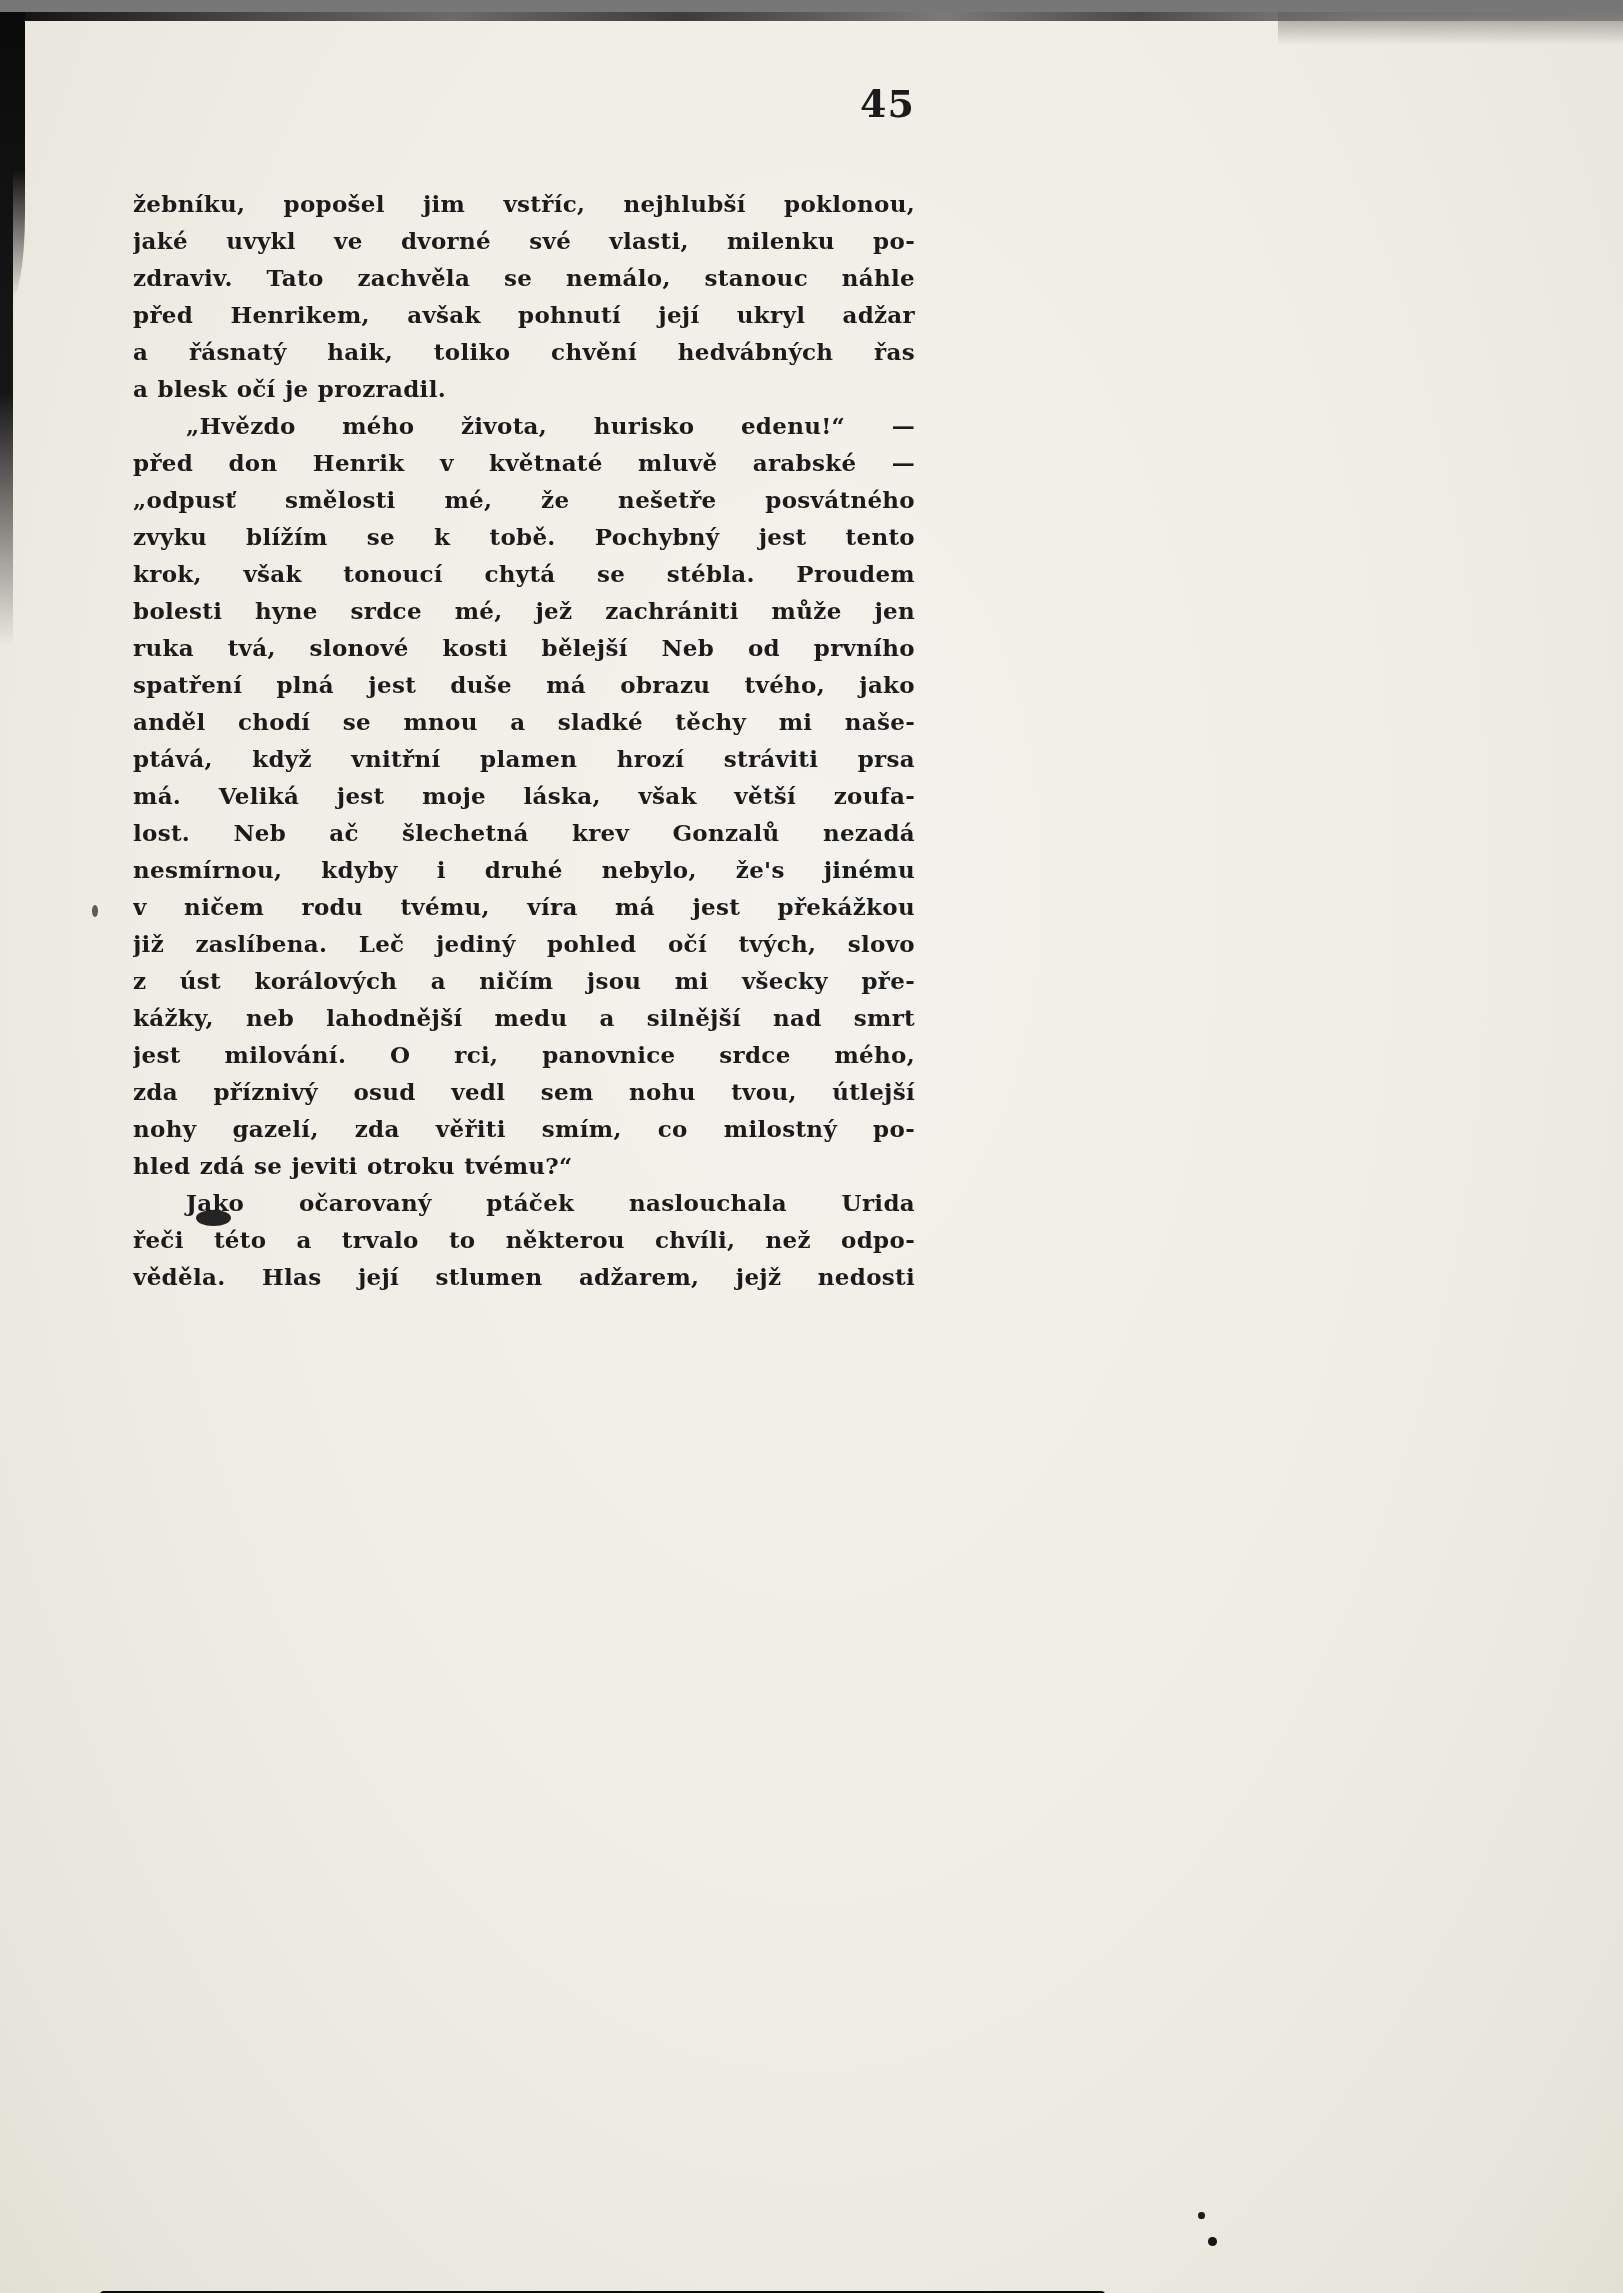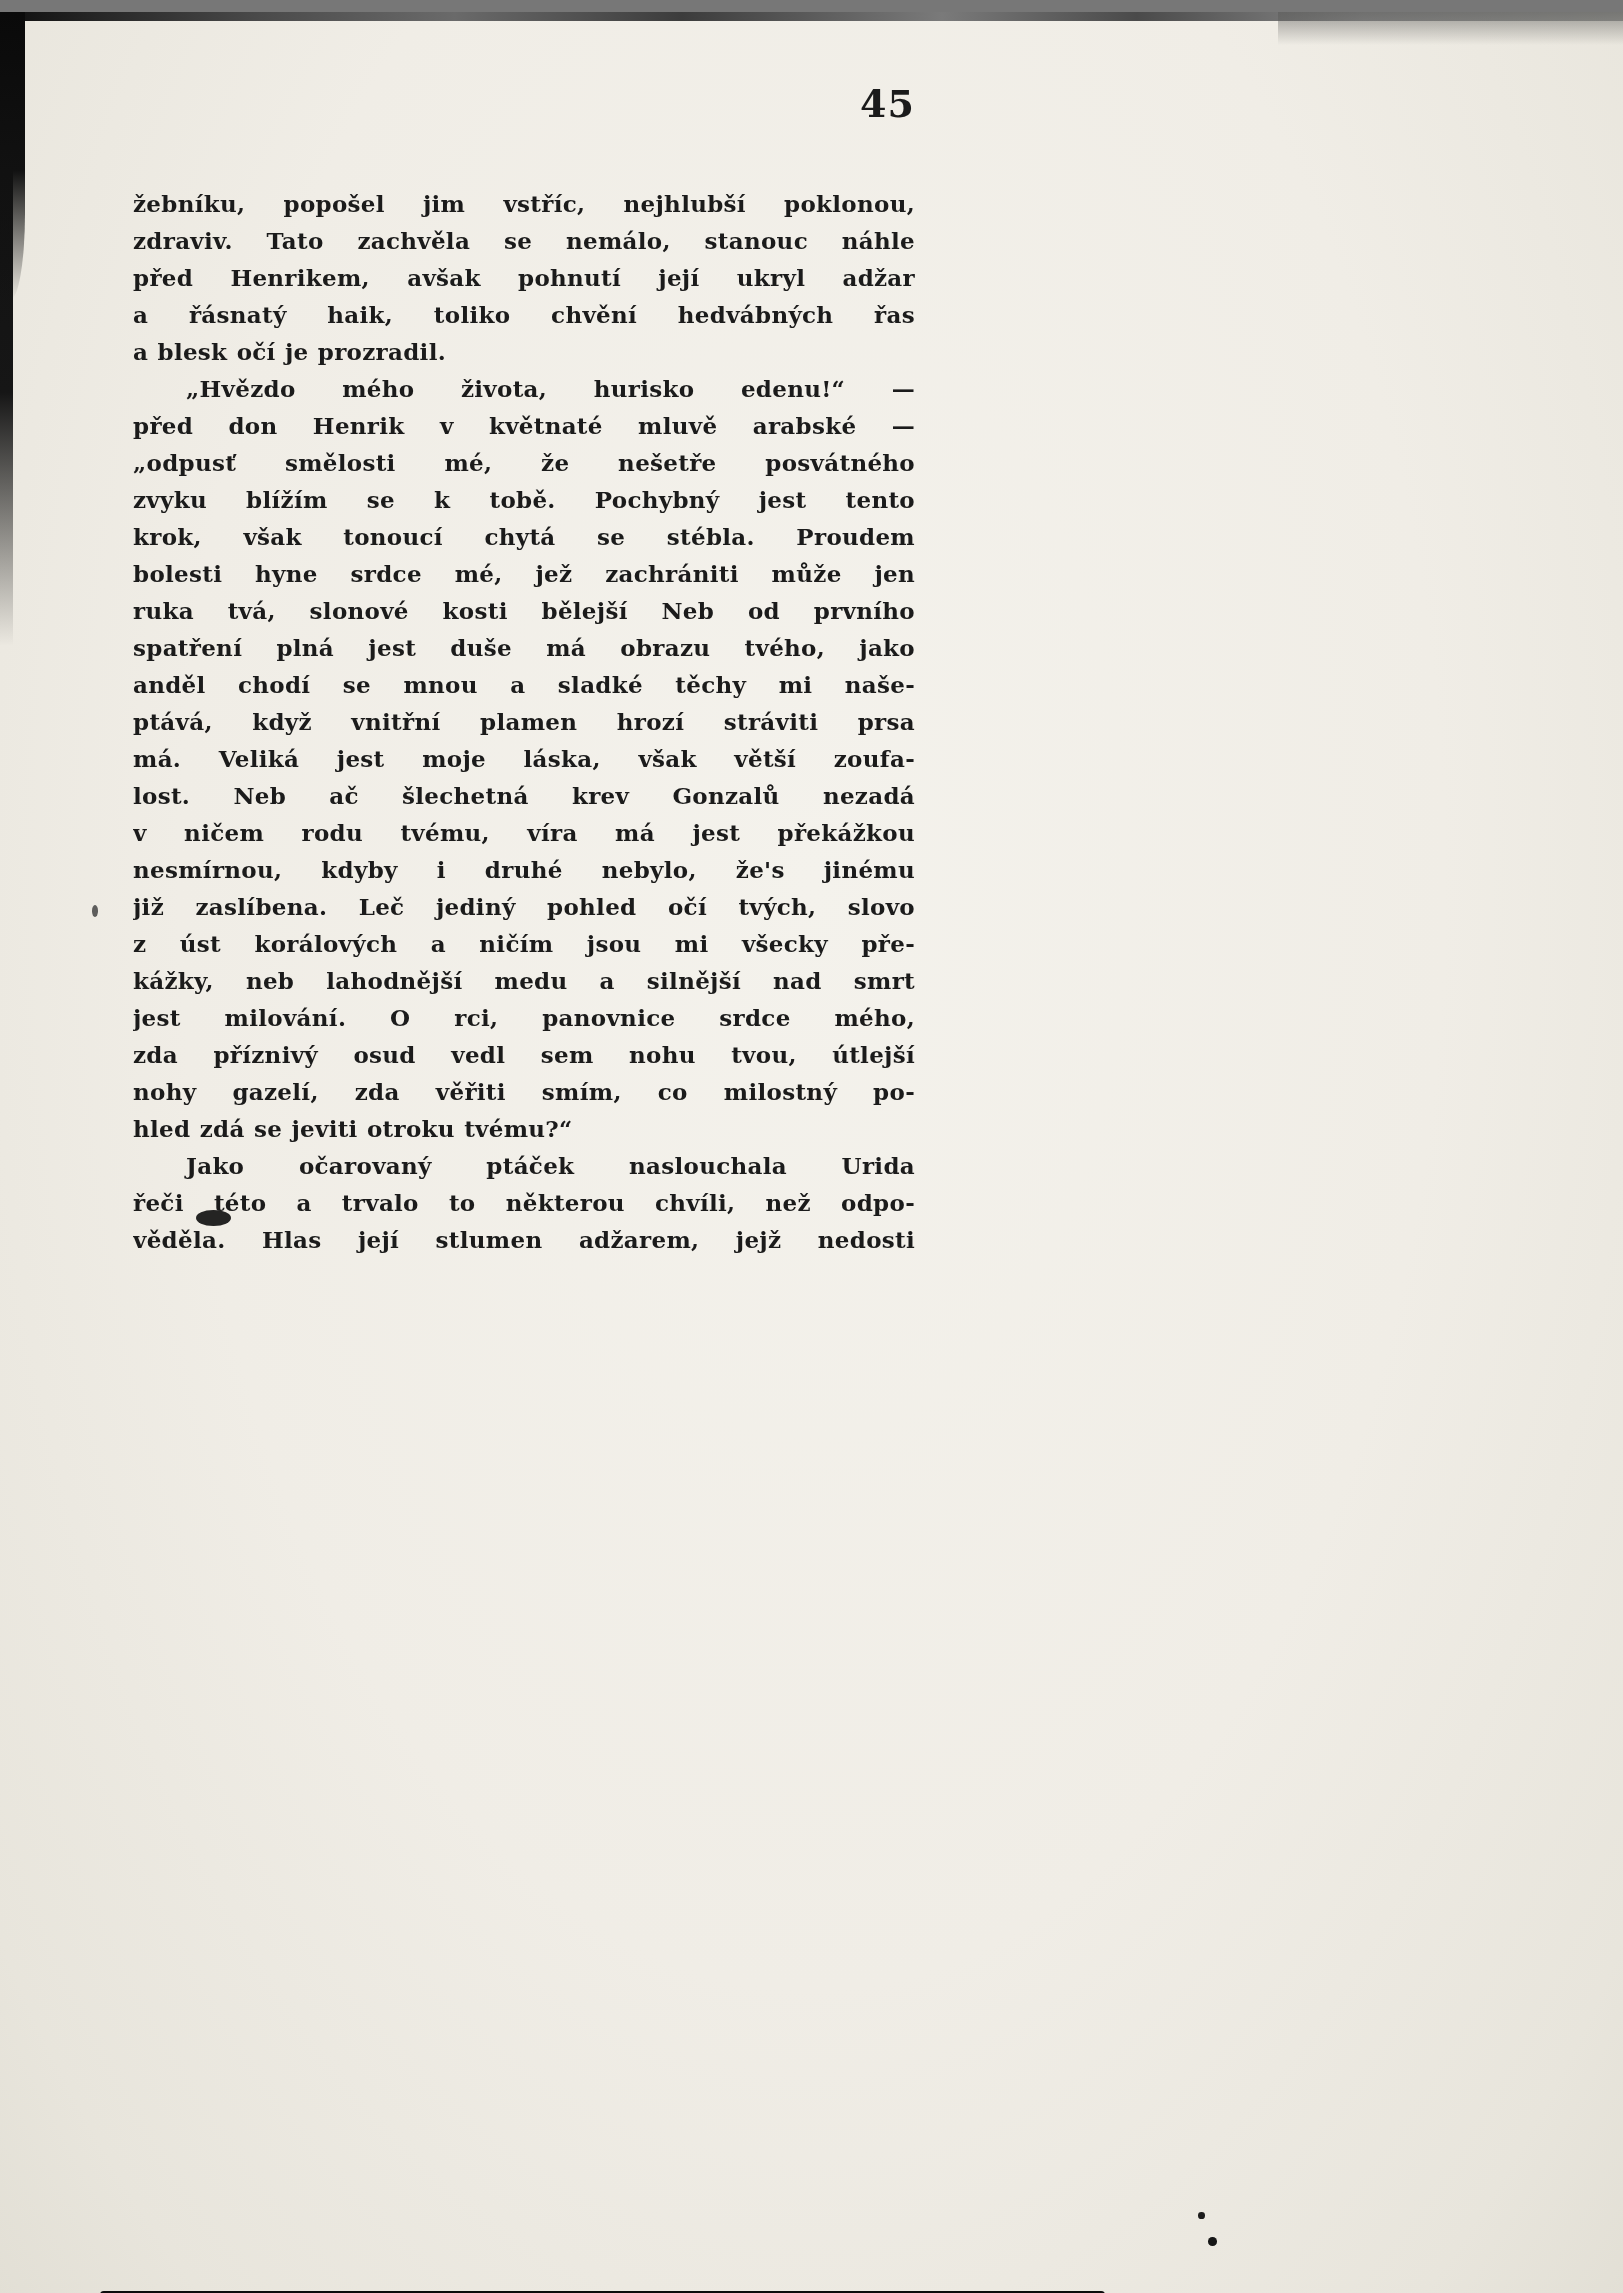--- a/index.html
+++ b/index.html
@@ -102,38 +102,39 @@
   <div class="art-bottom-strip"></div>
   <div class="art-ink-blob"></div>
   <div class="art-speck-1"></div>
   <div class="art-speck-2"></div>
   <div class="art-speck-3"></div>
 
   <div class="page-number">45</div>
 
   <div class="text-block">
       <div class="line just">žebníku, popošel jim vstříc, nejhlubší poklonou,</div>
+      <div class="line just">jaké uvykl ve dvorné své vlasti, milenku po-</div>
       <div class="line just">zdraviv. Tato zachvěla se nemálo, stanouc náhle</div>
       <div class="line just">před Henrikem, avšak pohnutí její ukryl adžar</div>
       <div class="line just">a řásnatý haik, toliko chvění hedvábných řas</div>
       <div class="line">a blesk očí je prozradil.</div>
       <div class="line indent just">„Hvězdo mého života, hurisko edenu!“ —</div>
       <div class="line just">před don Henrik v květnaté mluvě arabské —</div>
       <div class="line just">„odpusť smělosti mé, že nešetře posvátného</div>
       <div class="line just">zvyku blížím se k tobě. Pochybný jest tento</div>
       <div class="line just">krok, však tonoucí chytá se stébla. Proudem</div>
       <div class="line just">bolesti hyne srdce mé, jež zachrániti může jen</div>
       <div class="line just">ruka tvá, slonové kosti bělejší Neb od prvního</div>
       <div class="line just">spatření plná jest duše má obrazu tvého, jako</div>
       <div class="line just">anděl chodí se mnou a sladké těchy mi naše-</div>
       <div class="line just">ptává, když vnitřní plamen hrozí stráviti prsa</div>
       <div class="line just">má. Veliká jest moje láska, však větší zoufa-</div>
       <div class="line just">lost. Neb ač šlechetná krev Gonzalů nezadá</div>
+      <div class="line just">nesmírnou, kdyby i druhé nebylo, že's jinému</div>
       <div class="line just">v ničem rodu tvému, víra má jest překážkou</div>
-      <div class="line just">nesmírnou, kdyby i druhé nebylo, že's jinému</div>
       <div class="line just">již zaslíbena. Leč jediný pohled očí tvých, slovo</div>
       <div class="line just">z úst korálových a ničím jsou mi všecky pře-</div>
       <div class="line just">kážky, neb lahodnější medu a silnější nad smrt</div>
       <div class="line just">jest milování. O rci, panovnice srdce mého,</div>
       <div class="line just">zda příznivý osud vedl sem nohu tvou, útlejší</div>
       <div class="line just">nohy gazelí, zda věřiti smím, co milostný po-</div>
       <div class="line">hled zdá se jeviti otroku tvému?“</div>
       <div class="line indent just">Jako očarovaný ptáček naslouchala Urida</div>
       <div class="line just">řeči této a trvalo to některou chvíli, než odpo-</div>
       <div class="line just">věděla. Hlas její stlumen adžarem, jejž nedosti</div>

